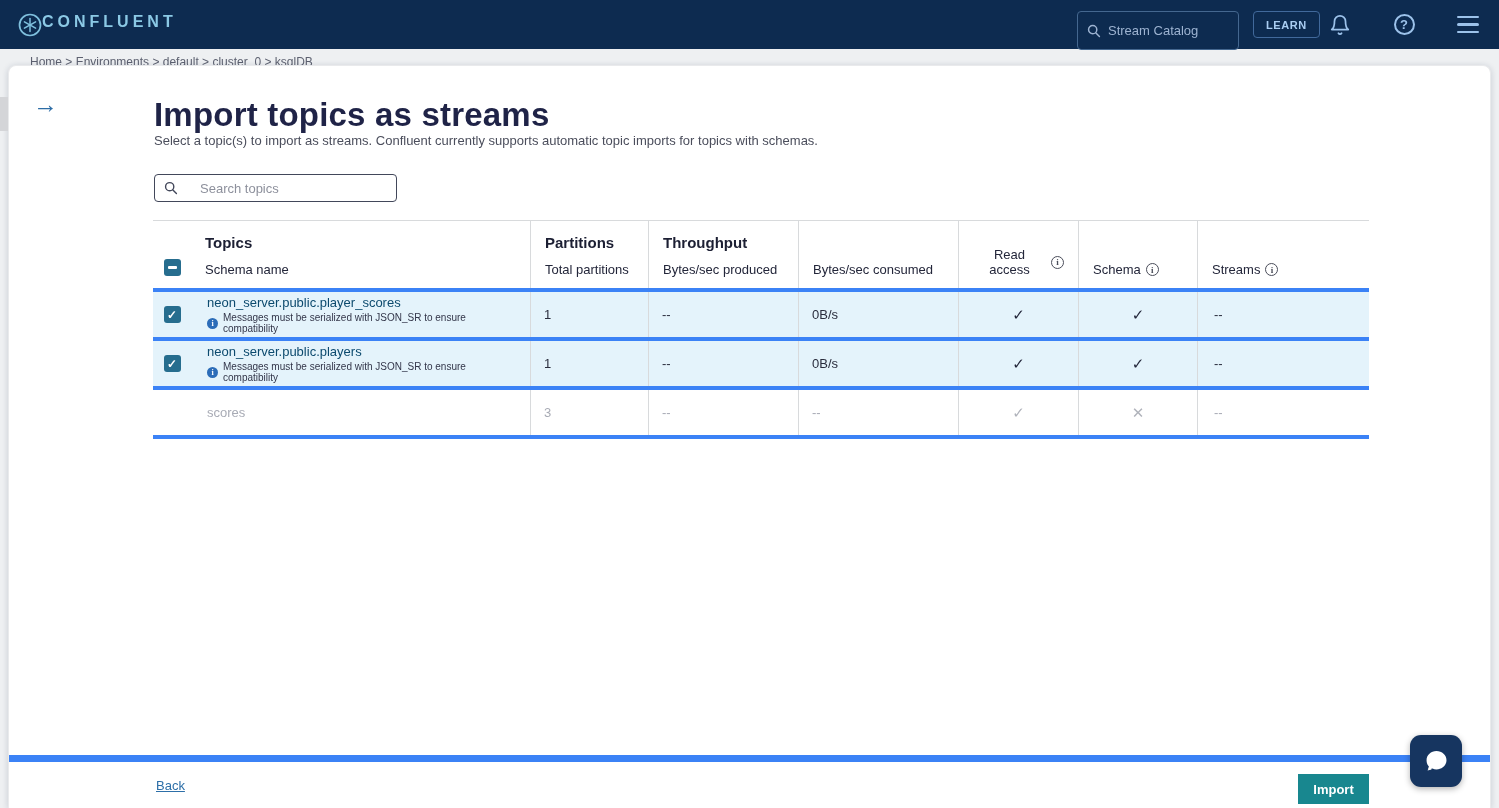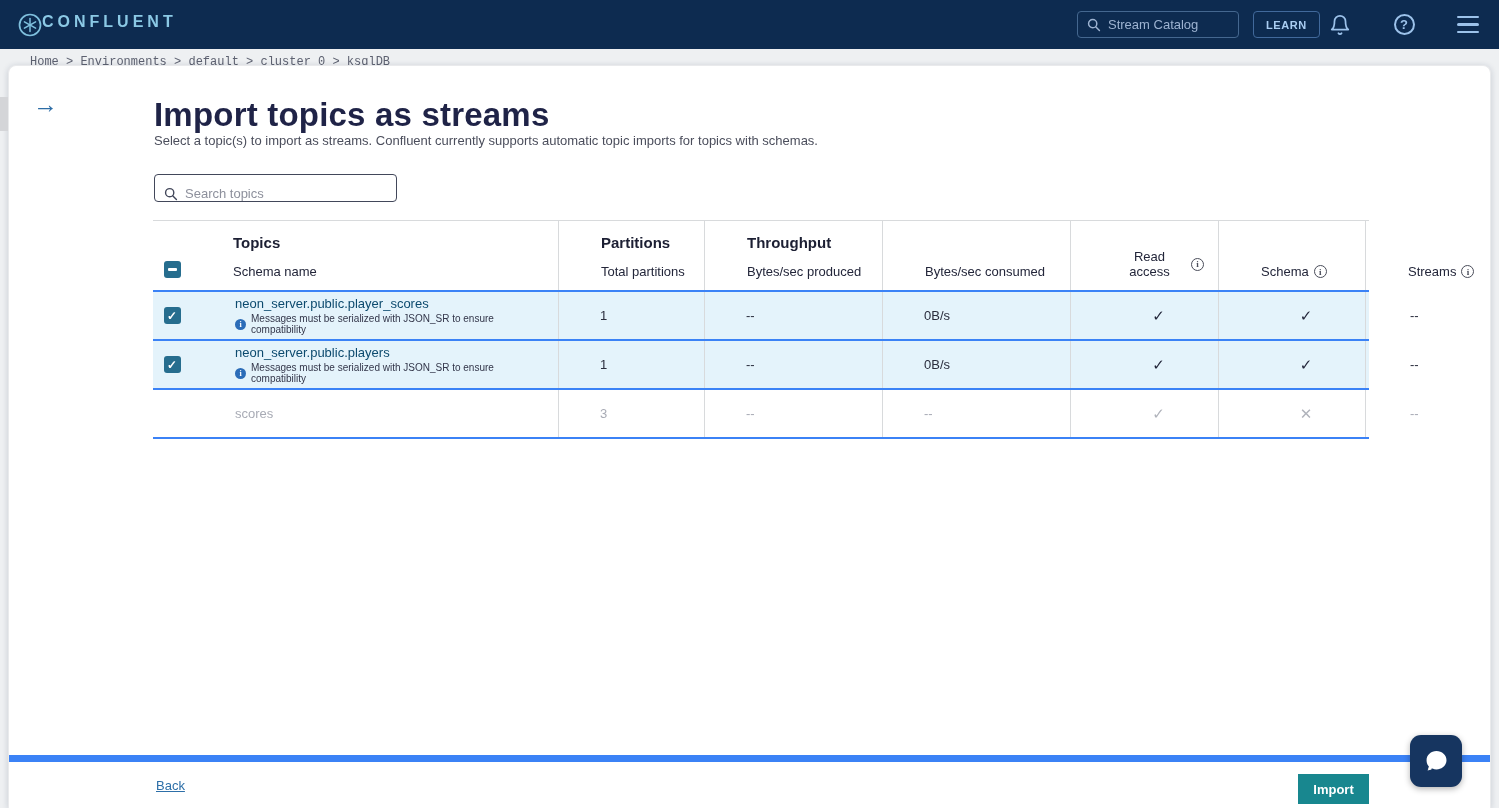--- a/index.html
+++ b/index.html
@@ -5,59 +5,59 @@
   * { margin:0; padding:0; box-sizing:border-box; }
   html,body { width:1499px; height:808px; overflow:hidden;
     font-family:"Liberation Sans", sans-serif; background:#eef0f2; }
 
   
   .navbar { position:absolute; left:0; top:0; width:1499px; height:49px;
     background:#0d2b50; display:flex; align-items:center; z-index:30; }
   .brand { display:flex; align-items:flex-start; margin-left:18px; }
   .brand-mark { width:24px; height:24px; }
   .brand-name { color:#8bc9e5; font-size:16px; letter-spacing:4px; font-weight:700; }
-  .nav-search { position:absolute; left:1077px; top:11px; width:162px; height:27px;
+  .nav-search { position:absolute; left:1077px; top:11px; width:162px; height:39px;
     border:1px solid #44678f; border-radius:4px; display:flex; align-items:center;
     gap:7px; padding:0 9px; background:transparent; }
   .nav-search span { color:#9db3d1; font-size:13px; }
   .learn-btn { position:absolute; left:1253px; top:11px; height:27px;
     border:1px solid #41699b; border-radius:4px; color:#a9cdf2;
     font-size:11px; font-weight:700; letter-spacing:0.6px;
     display:flex; align-items:center; padding:0 12px; background:transparent; cursor:pointer; }
   .nav-icon { position:absolute; top:0; height:49px; display:flex; align-items:center; justify-content:center; width:40px; cursor:pointer; }
   .bell-wrap { left:1320px; } .help-wrap { left:1384px; } .menu-wrap { left:1448px; }
   .help-circle { width:21px; height:21px; border:2px solid #9cc2ea; border-radius:50%;
     color:#9cc2ea; font-size:13px; font-weight:700; display:flex; align-items:center; justify-content:center; }
   .hamburger { display:flex; flex-direction:column; gap:5px; }
   .hamburger i { display:block; width:22px; height:2.5px; background:#9cc2ea; border-radius:2px; }
 
   
-  .breadcrumb { position:absolute; left:30px; top:55px; font-size:12px; color:#5d6170; z-index:10; white-space:nowrap;font-family:Liberation Mono, monospace; }
+  .breadcrumb { position:absolute; left:30px; top:55px; font-size:12px; color:#5d6170; z-index:10; white-space:nowrap; }
 
   .edge-tab { position:absolute; left:0; top:97px; width:8px; height:34px; background:#d4d5d8; z-index:25; }
 
   
   .modal { position:absolute; left:8px; top:65px; width:1483px; height:743px;
     background:#ffffff; border-radius:8px 8px 0 0;
     border:1px solid #e9eaec; border-bottom:none;
     box-shadow:0 1px 6px rgba(20,40,70,0.18); z-index:20; }
   .collapse-arrow { position:absolute; left:24px; top:26px; font-size:25px; color:#2d6da6; cursor:pointer; line-height:1; }
   .page-title { position:absolute; left:145px; top:30px; font-size:33px; font-weight:700; color:#1f2347; letter-spacing:0.2px; }
   .page-subtitle { position:absolute; left:145px; top:67px; font-size:13px; color:#4b4e5c; }
 
   .topic-search { position:absolute; left:145px; top:108px; width:243px; height:28px;
     border:1px solid #42475a; border-radius:4px; background:#fff;
-    display:flex; align-items:flex-end; gap:7px; padding:0 9px; }
+    display:flex; align-items:center; gap:22px; padding:0 9px; }
   .topic-search span { font-size:13px; color:#8d909c; }
 
   
   .topics-table { position:absolute; left:144px; top:154px; width:1216px;
     border-top:1px solid #d8dadc; }
   .t-row { display:grid; grid-template-columns:38px 340px 118px 150px 160px 120px 119px 171px;
-    border-bottom:2px solid #3b82f6;gap:28px; }
+    border-bottom:4px solid #3b82f6; }
   .t-row > div { border-right:0; }
   .t-row > .vline { border-right:1px solid #d8dadc; }
 
   .t-head { height:71px; }
   .hcell { display:flex; flex-direction:column; justify-content:space-between; padding:13px 14px 11px 14px; }
   .hgroup { font-size:15px; font-weight:700; color:#1c1f33; }
   .hsub { font-size:13px; color:#23263a; display:flex; align-items:center; gap:5px;text-align:center; }
   .hcheck { display:flex; align-items:flex-end; justify-content:center; padding-bottom:12px; }
 
   .info-outline { width:13px; height:13px; border:1px solid #4a4d5a; border-radius:50%;

